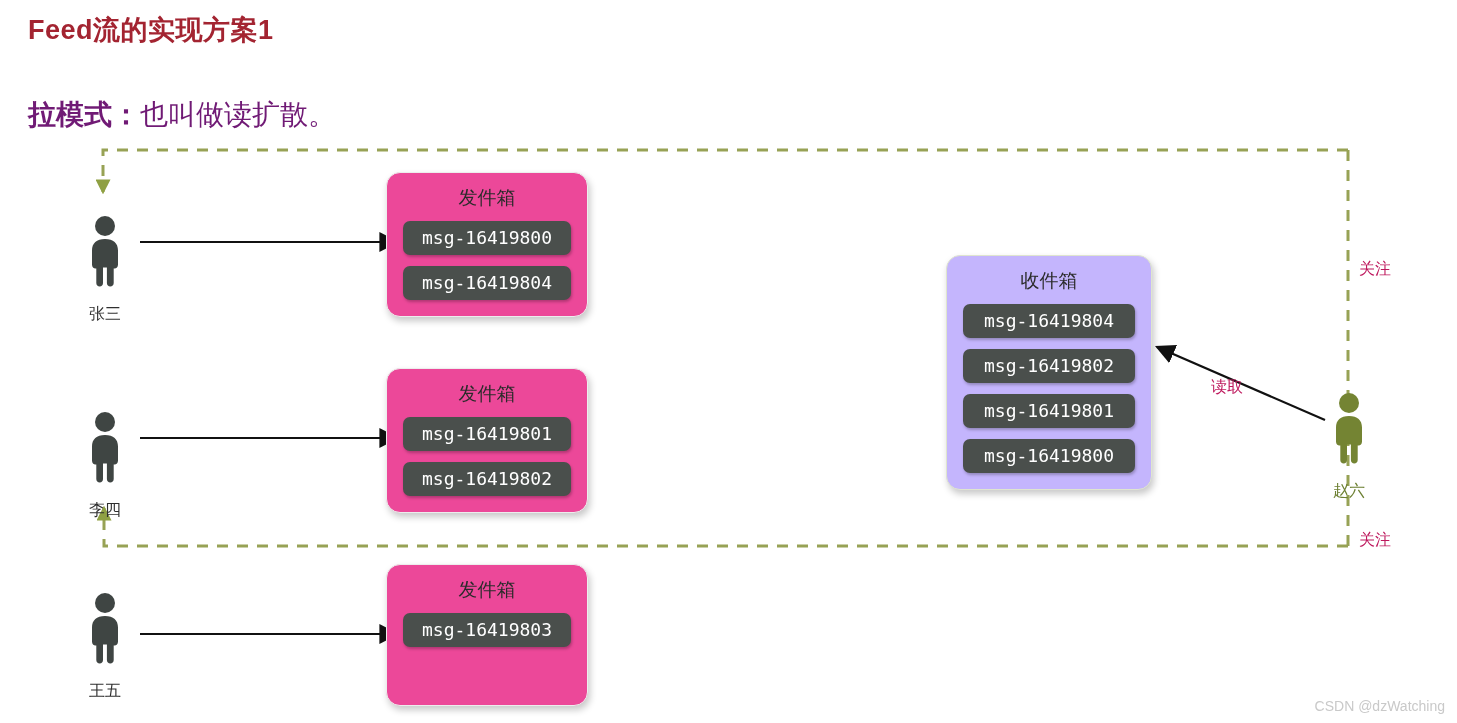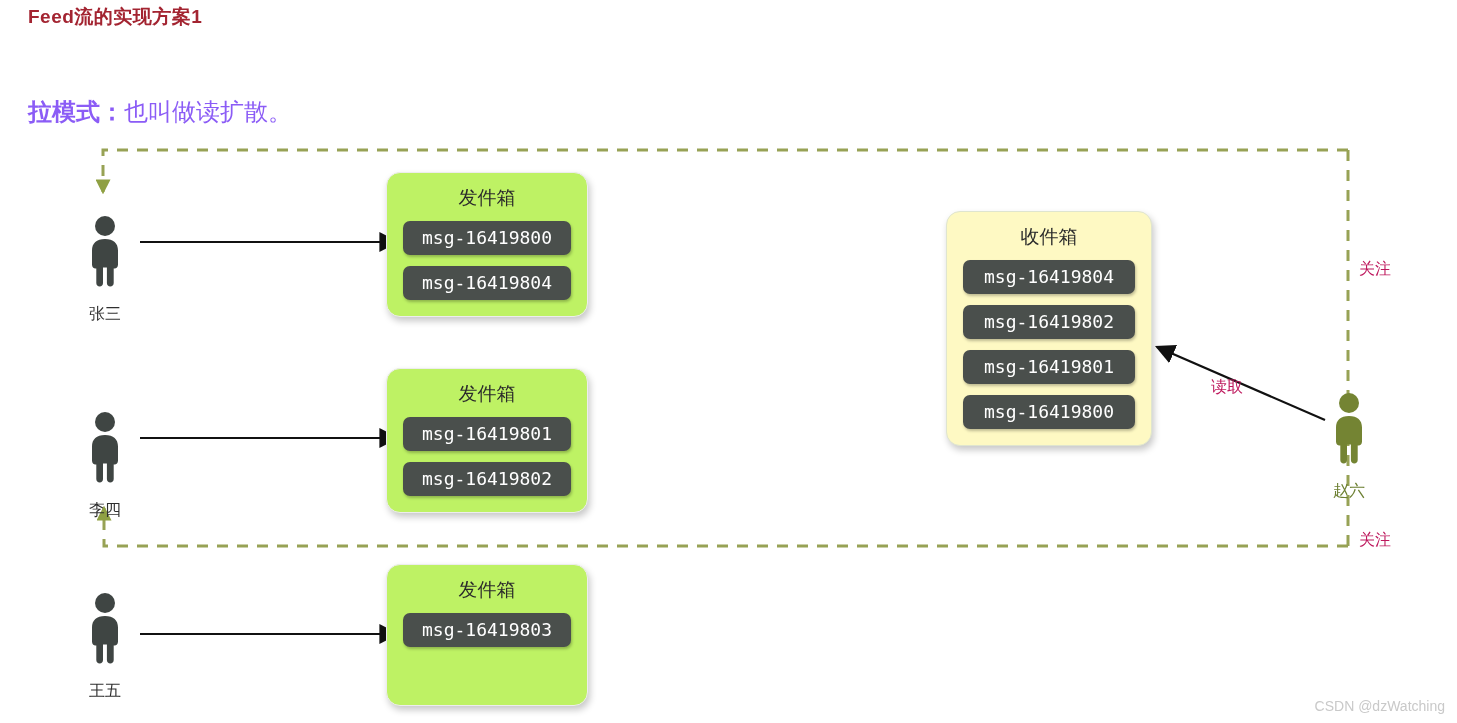--- a/index.html
+++ b/index.html
@@ -11,34 +11,34 @@
     width: 1457px;
     height: 723px;
     position: relative;
     overflow: hidden;
     font-family: "Liberation Sans", "DejaVu Sans", sans-serif;
     color: #222222;
   }
   #page-title {
     position: absolute;
     left: 28px;
-    top: 4px;
-    font-size: 19px;
+    top: 12px;
+    font-size: 27px;
     font-weight: bold;
     color: #a32431;
     letter-spacing: 0.5px;
     white-space: nowrap;
   }
   #subtitle {
     position: absolute;
     left: 28px;
     top: 96px;
-    font-size: 24px;
-    white-space: nowrap;
-    color: #8b5cf6;
+    font-size: 28px;
+    white-space: nowrap;
+    color: #701a75;
   }
   #subtitle .lead {
     font-weight: bold;
   }
   #subtitle .rest {
     font-weight: normal;
   }
 
   
   #diagram {
@@ -79,26 +79,27 @@
 
   
   .box {
     position: absolute;
     box-sizing: border-box;
     border-radius: 14px;
     padding: 12px 16px 16px 16px;
     box-shadow: 2px 4px 7px rgba(0,0,0,0.22);
   }
   .box.outbox {
-    background: #bef264;
+    background: #ec4899;
     border: 1px solid #ededed;
   }
   .box.inbox {
-    background: #fef9c3;
+    background: #c4b5fd;
     border: 1px solid #dfe5cf;
+    margin-top: 44px;
   }
   .box-title {
     text-align: center;
     font-size: 19px;
     line-height: 26px;
     color: #2b2b2b;
     margin-bottom: 10px;
     white-space: nowrap;
   }
   .msg {

